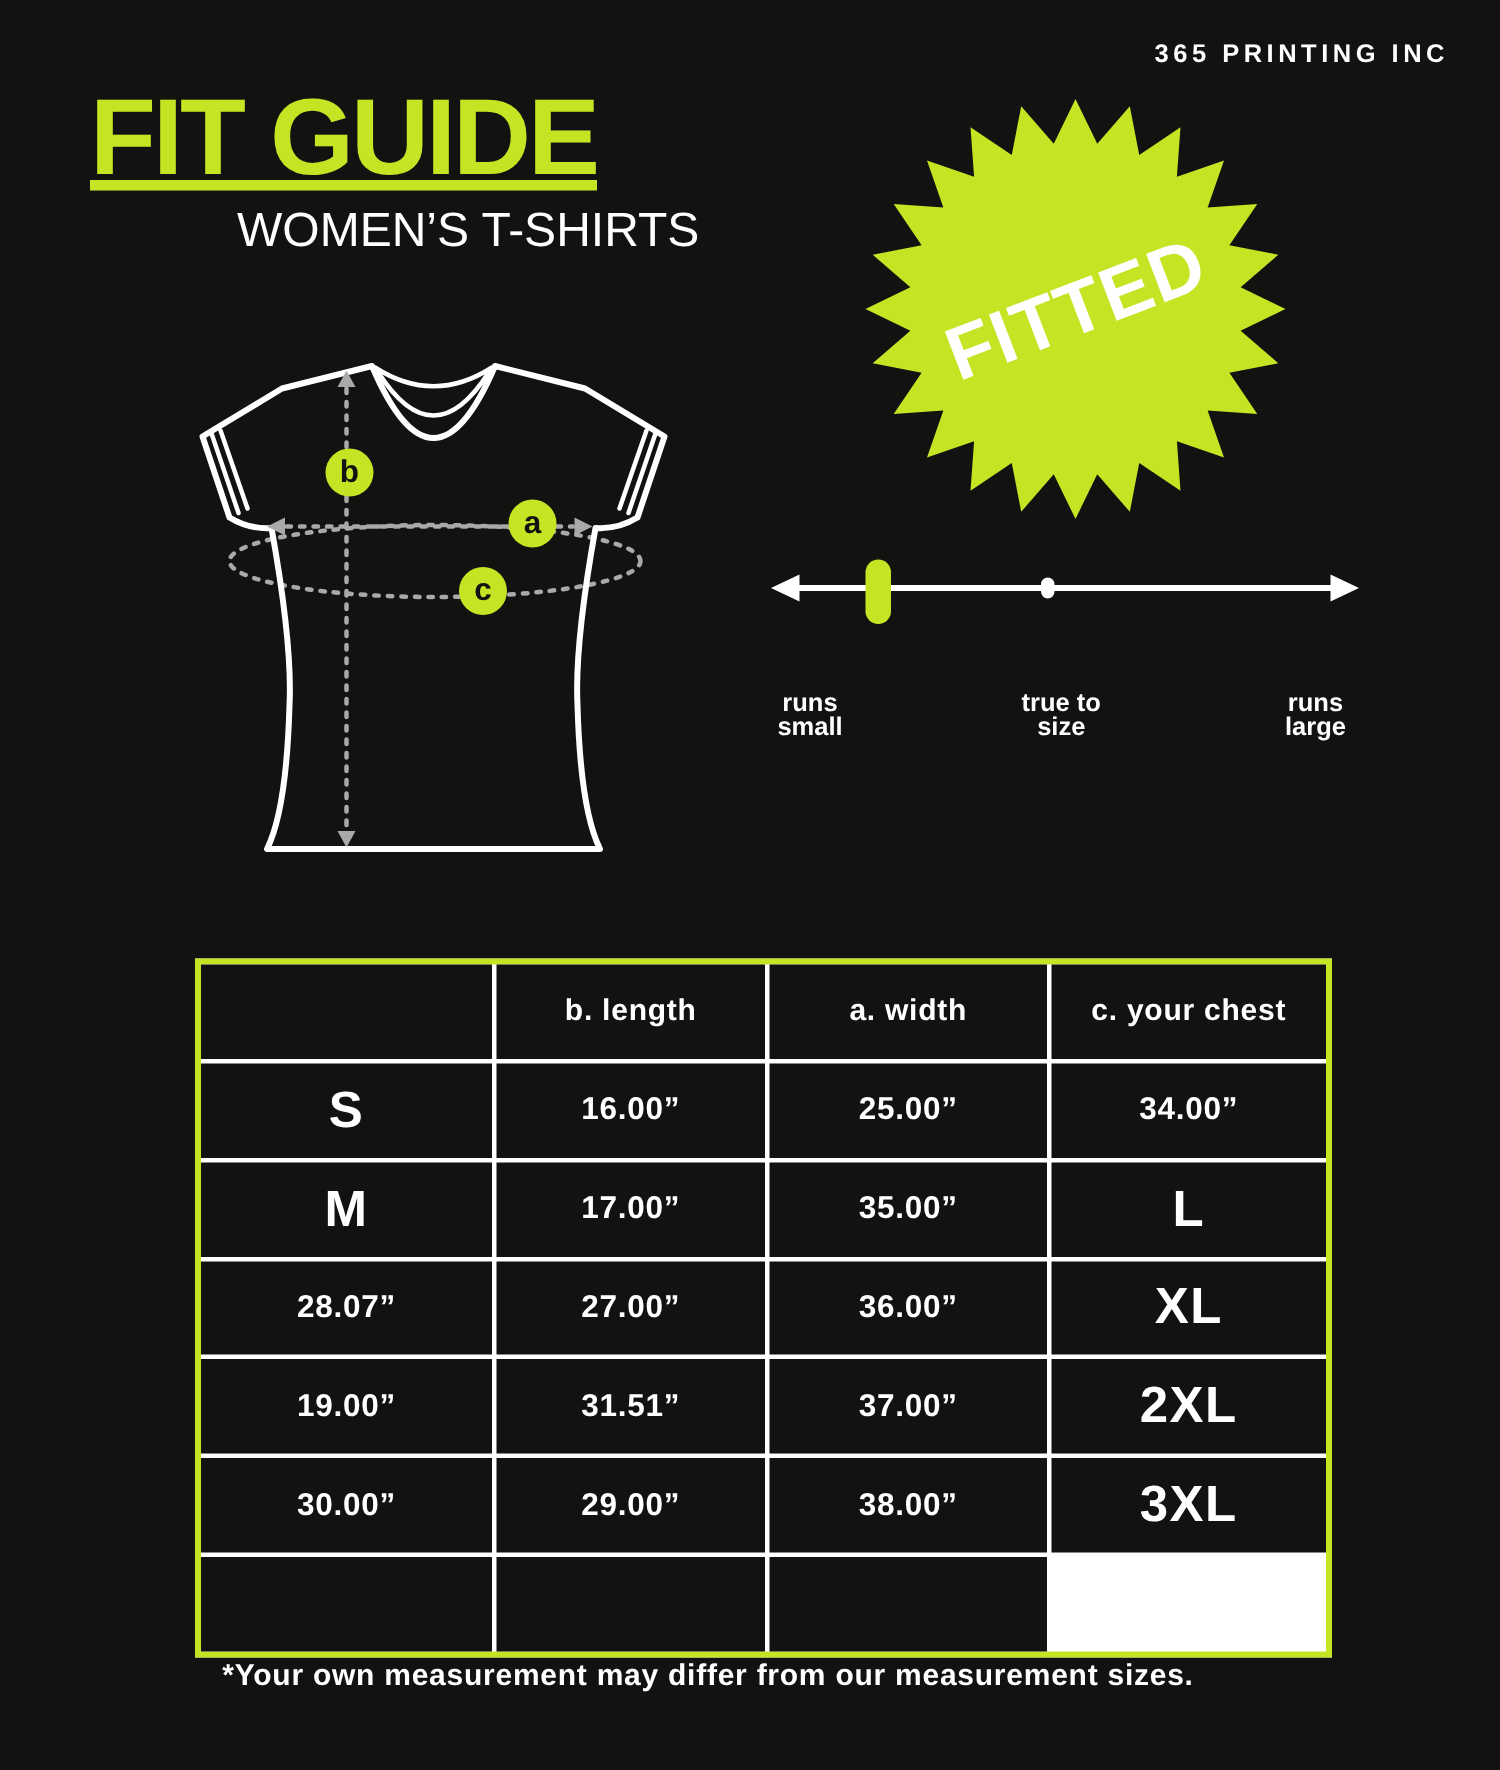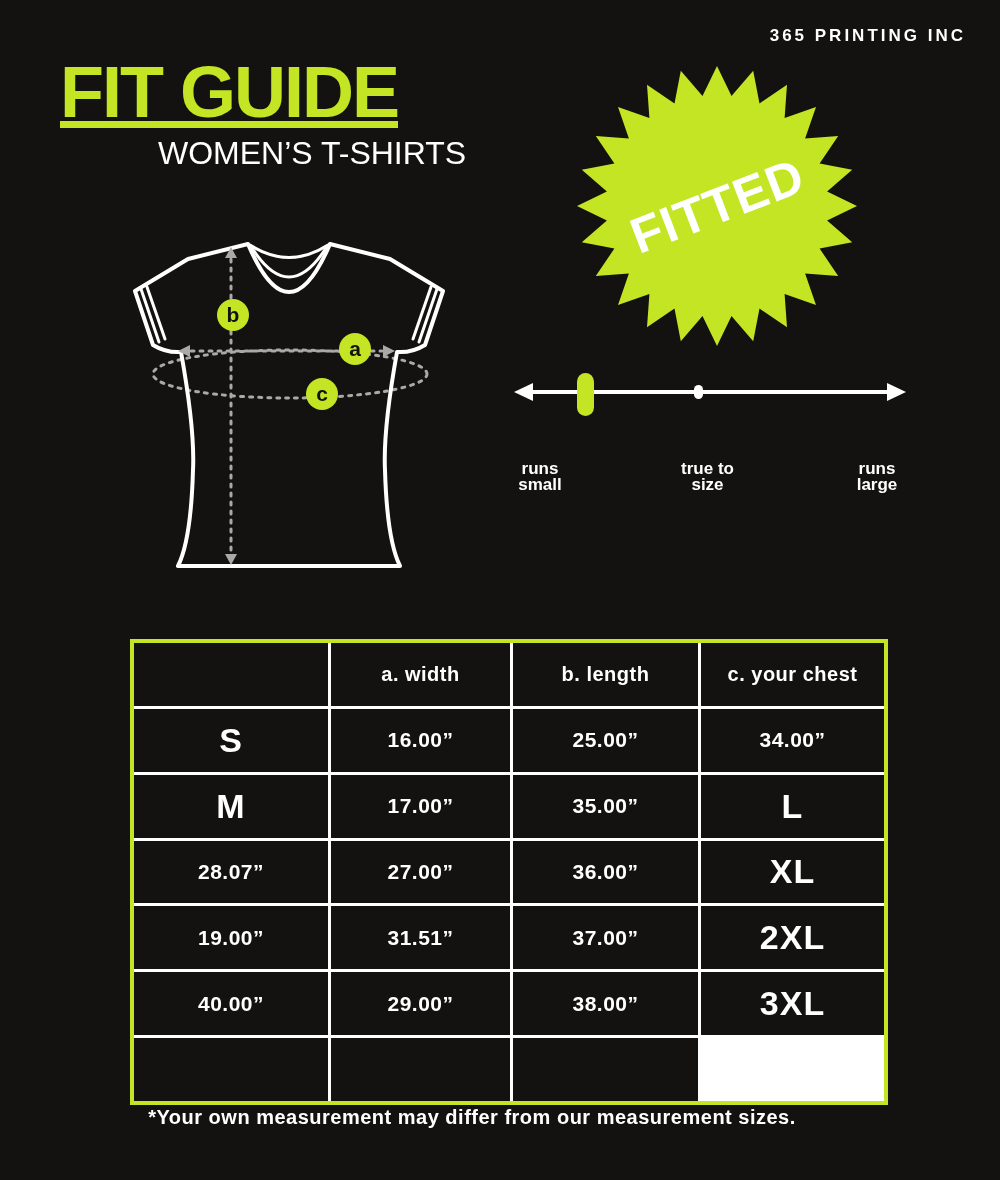--- a/index.html
+++ b/index.html
@@ -170,22 +170,22 @@
   <div>true to</div>
   <div>size</div>
 </div>
 <div class="abs scale-label l3">
   <div>runs</div>
   <div>large</div>
 </div>
 
 <div class="abs size-table">
   <div class="cell head"></div>
+  <div class="cell head">b. length</div>
   <div class="cell head">a. width</div>
-  <div class="cell head">b. length</div>
   <div class="cell head">c. your chest</div>
 
   <div class="cell size">S</div>
   <div class="cell val">16.00”</div>
   <div class="cell val">25.00”</div>
   <div class="cell val">34.00”</div>
 
   <div class="cell size">M</div>
   <div class="cell val">17.00”</div>
   <div class="cell val">35.00”</div>
@@ -194,21 +194,21 @@
   <div class="cell val">28.07”</div>
   <div class="cell val">27.00”</div>
   <div class="cell val">36.00”</div>
 
   <div class="cell size">XL</div>
   <div class="cell val">19.00”</div>
   <div class="cell val">31.51”</div>
   <div class="cell val">37.00”</div>
 
   <div class="cell size">2XL</div>
-  <div class="cell val">40.00”</div>
+  <div class="cell val">30.00”</div>
   <div class="cell val">29.00”</div>
   <div class="cell val">38.00”</div>
 
   <div class="cell size">3XL</div>
   <div class="cell val"></div>
   <div class="cell val"></div>
   <div class="cell val"></div>
 </div>
 
 <div class="abs footnote">*Your own measurement may differ from our measurement sizes.</div>

